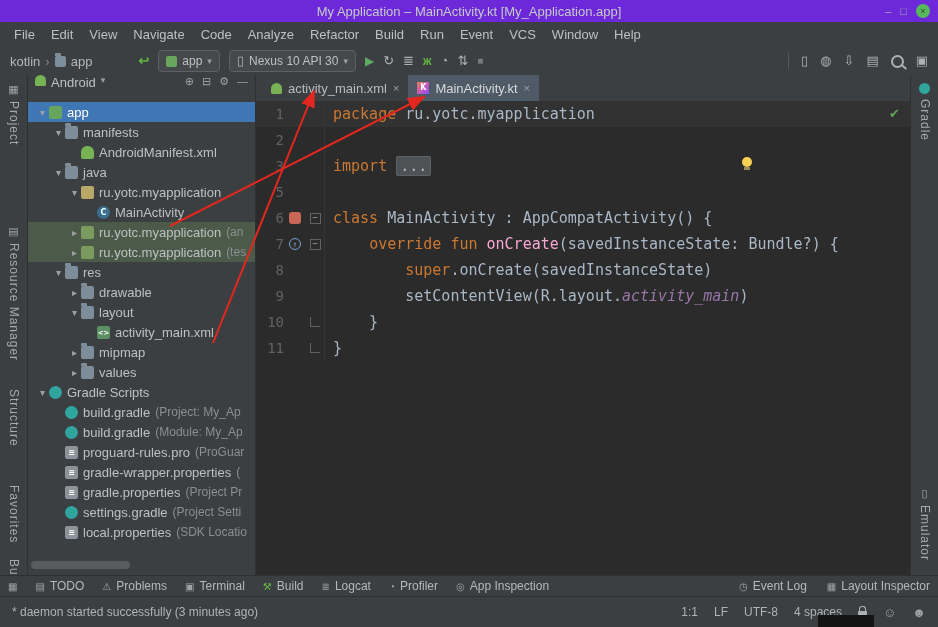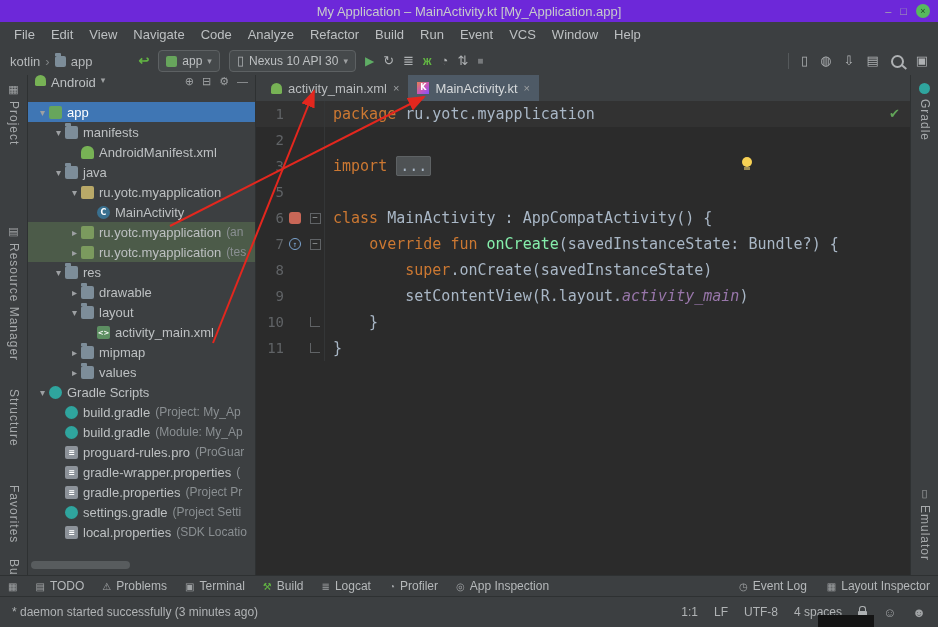--- a/index.html
+++ b/index.html
@@ -85,21 +85,21 @@
   .k-icon{width:12px;height:12px;flex:none;background:linear-gradient(135deg,#e57e55 0%,#c757bc 55%,#7f52ff 100%);
           color:#fff;font:bold 8px/12px "DejaVu Sans",sans-serif;text-align:center}
   .code{position:absolute;top:26px;left:0;right:0;bottom:0;font-family:"DejaVu Sans Mono",monospace;font-size:15px}
   .cl{display:flex;align-items:center;height:26px}
   .cl.caret{background:#323232}
   .ln{width:28px;flex:none;text-align:right;color:#606366;font-size:14px}
   .gslot{width:22px;flex:none;display:flex;justify-content:center;align-items:center}
   .fslot{width:18px;flex:none;display:flex;justify-content:center;align-items:center;border-right:1px solid #343637;align-self:stretch}
   .codeln{margin:0;padding-left:8px;white-space:pre;color:#a9b7c6;font-family:inherit;font-size:15px}
   .kw{color:#cc7832}
-  .fn{color:#86efac}
+  .fn{color:#f9a8d4}
   .field{color:#9876aa;font-style:italic}
   .foldbox{background:#4e5254;border:1px solid #5e6264;border-radius:2px;padding:0 3px;color:#a9b7c6}
   .g-class{width:12px;height:12px;border-radius:3px;background:#c96757}
   .g-override{width:12px;height:12px;border-radius:50%;border:1px solid #7ba4d0;color:#7ba4d0;font-size:8px;line-height:11px;text-align:center;box-sizing:border-box}
   .fminus{width:9px;height:9px;border:1px solid #606366;color:#9da0a2;font-size:9px;line-height:7px;text-align:center;background:#2b2b2b}
   .fend{width:9px;height:9px;border-left:1px solid #606366;border-bottom:1px solid #606366}
   .insp-ok{position:absolute;top:31px;right:10px;color:#62a559;font-size:13px}
   .bulb{position:absolute;left:486px;top:82px;width:10px;height:10px;border-radius:50%;background:#f7d154}
   .bulb::after{content:"";position:absolute;left:2px;top:10px;width:6px;height:3px;background:#9a8a55}
 

